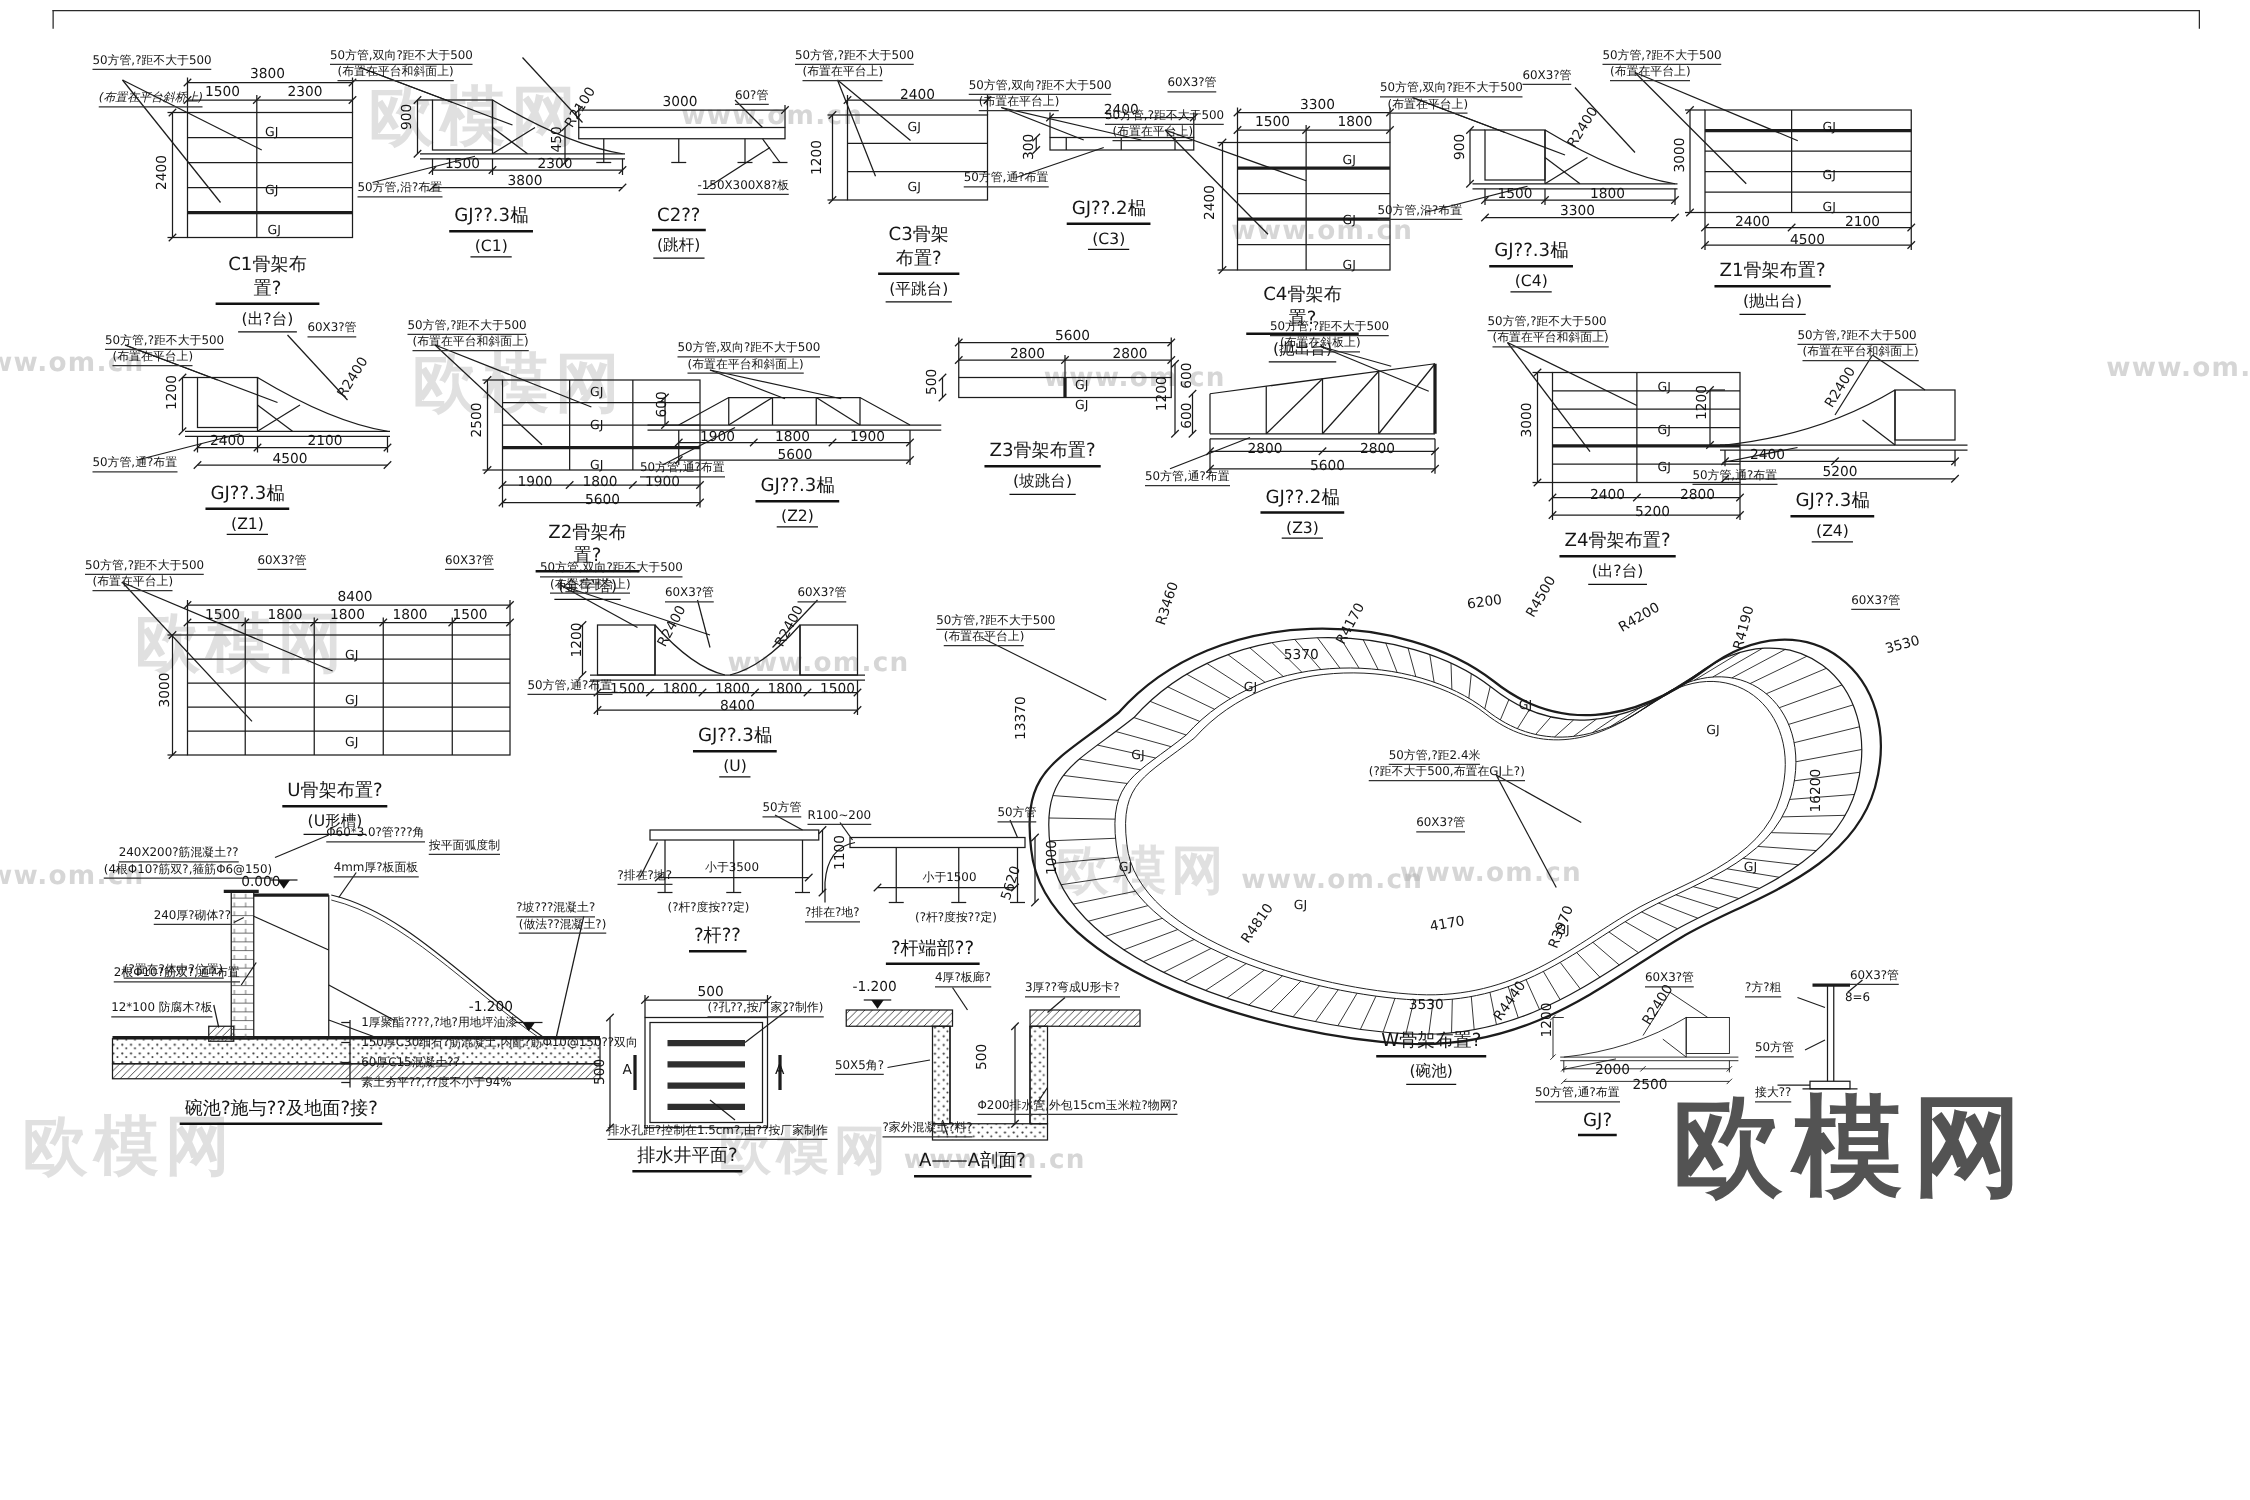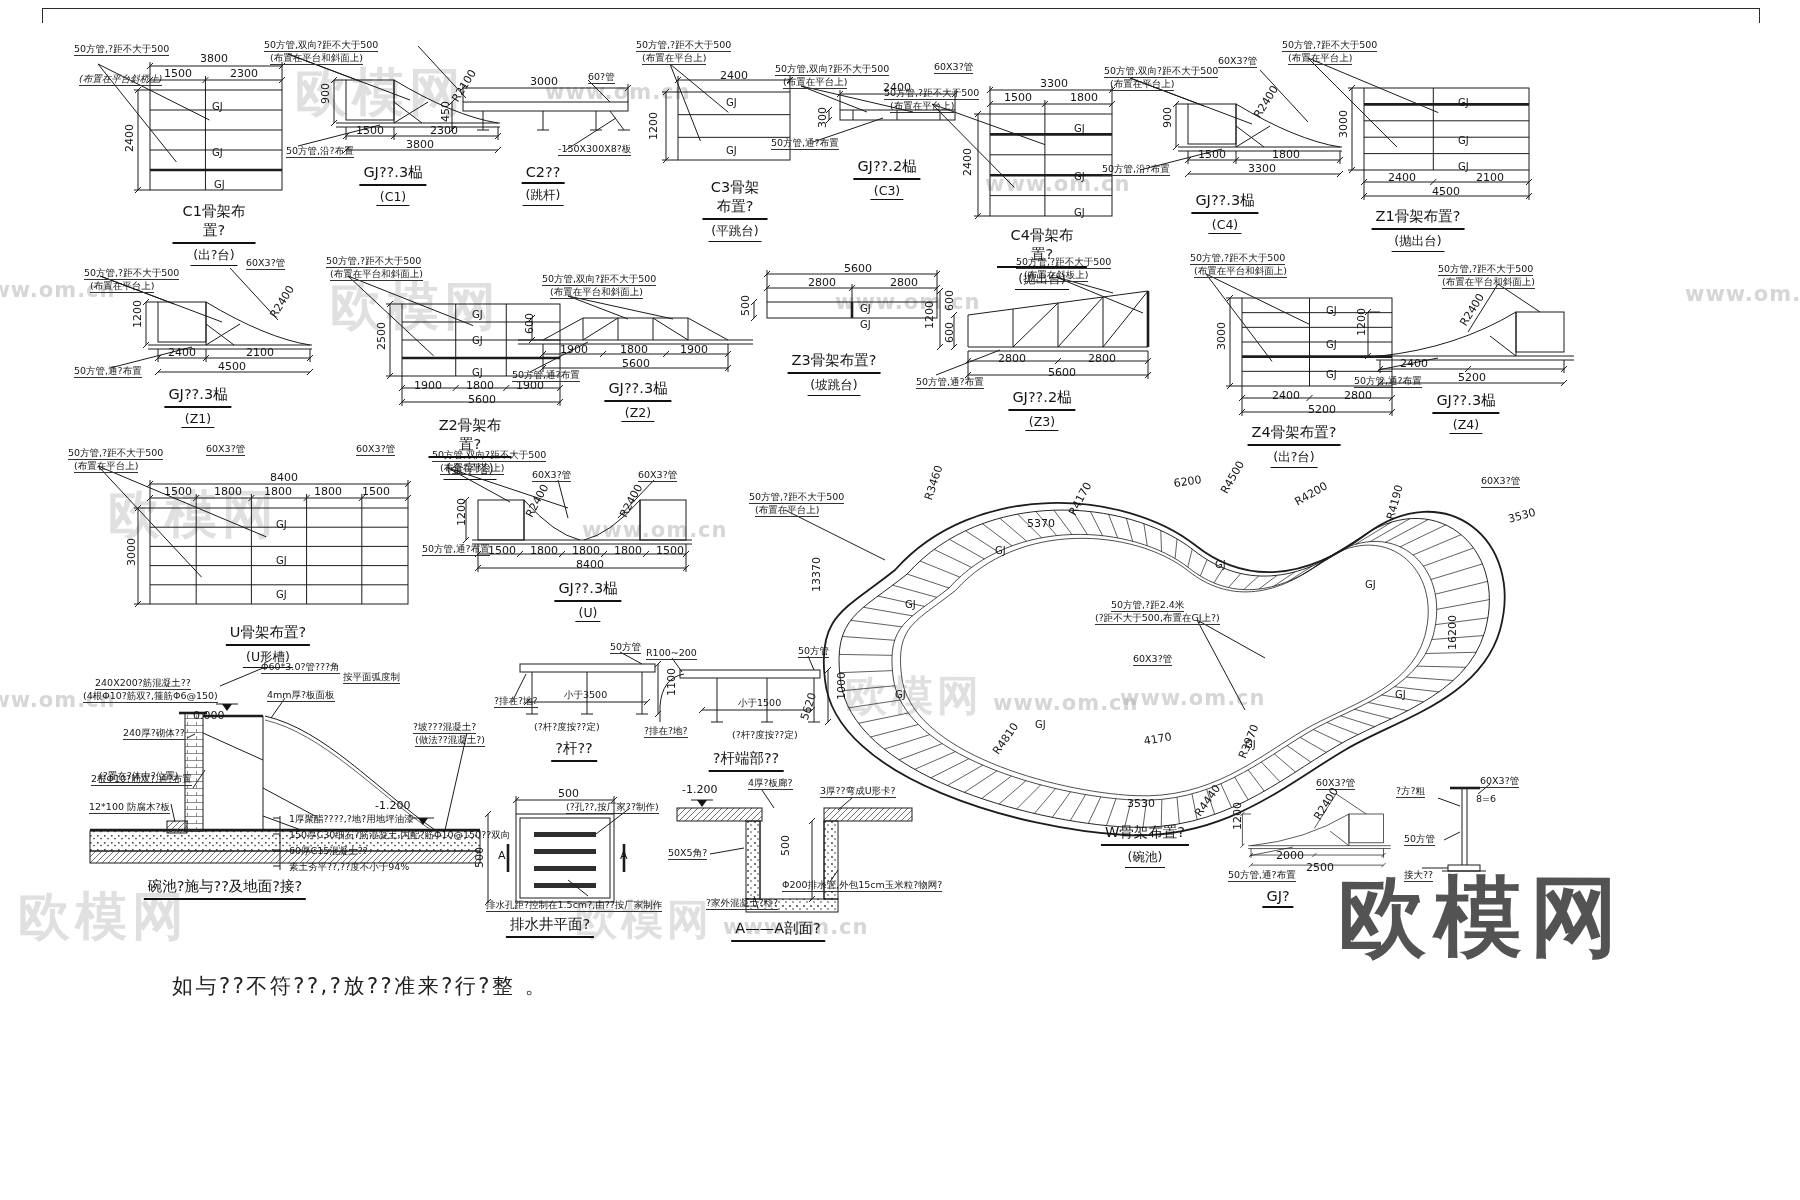--- a/index.html
+++ b/index.html
@@ -847,21 +847,21 @@
           <line x1="205" y1="178" x2="205" y2="232"></line>
           <line x1="198" y1="180" x2="205" y2="180"></line>
           <line x1="198" y1="196" x2="205" y2="196"></line>
           <line x1="198" y1="212" x2="205" y2="212"></line>
           <line x1="198" y1="228" x2="205" y2="228"></line>
           <line x1="205" y1="213" x2="198" y2="213"></line>
           <line x1="392" y1="95" x2="370" y2="192"></line>
         </svg>
         <span class="lb s" style="left: 20px; top: 40px;">240X200?筋混凝土??</span>
         <span class="lb s" style="left: 8px; top: 53px;">(4根Φ10?筋双?,箍筋Φ6@150)</span>
-        <span class="lb d" style="left: 118px; top: 72px;">0.000</span>
+        <span class="lb d" style="left: 118px; top: 62px;">0.000</span>
         <span class="lb s" style="left: 186px; top: 24px;">Φ60*3.0?管???角</span>
         <span class="lb s" style="left: 268px; top: 34px;">按平面弧度制</span>
         <span class="lb s" style="left: 192px; top: 52px;">4mm厚?板面板</span>
         <span class="lb s" style="left: 48px; top: 90px;">240厚?砌体??</span>
         <span class="lb s" style="left: 16px; top: 120px; margin-top: 16px;">2根Φ10?筋双?,通?布置</span>
         <span class="lb s" style="left: 24px; top: 133px;">(?置在?体中?位置)</span>
         <span class="lb s" style="left: 14px; top: 164px;">12*100 防腐木?板</span>
         <span class="lb d" style="left: 300px; top: 162px;">-1.200</span>
         <span class="lb s" style="left: 338px; top: 84px;">?坡???混凝土?</span>
         <span class="lb s" style="left: 340px; top: 97px;">(做法??混凝土?)</span>
@@ -1037,14 +1037,13 @@
           <line x1="52" y1="70" x2="68" y2="62"></line>
           <line x1="30" y1="98" x2="56" y2="98"></line>
         </svg>
         <span class="lb s" style="left: 4px; top: 16px;">?方?粗</span>
         <span class="lb n" style="left: 84px; top: 24px;">8=6</span>
         <span class="lb s" style="left: 88px; top: 6px;">60X3?管</span>
         <span class="lb s" style="left: 12px; top: 64px;">50方管</span>
         <span class="lb s" style="left: 12px; top: 100px;">接大??</span>
       </div>
     </div>
-  <div class="note-line" style="left:172px;top:972px">如与??不符??,?放??准来?行?整 。</div>
 </div>
 
 </body></html>

